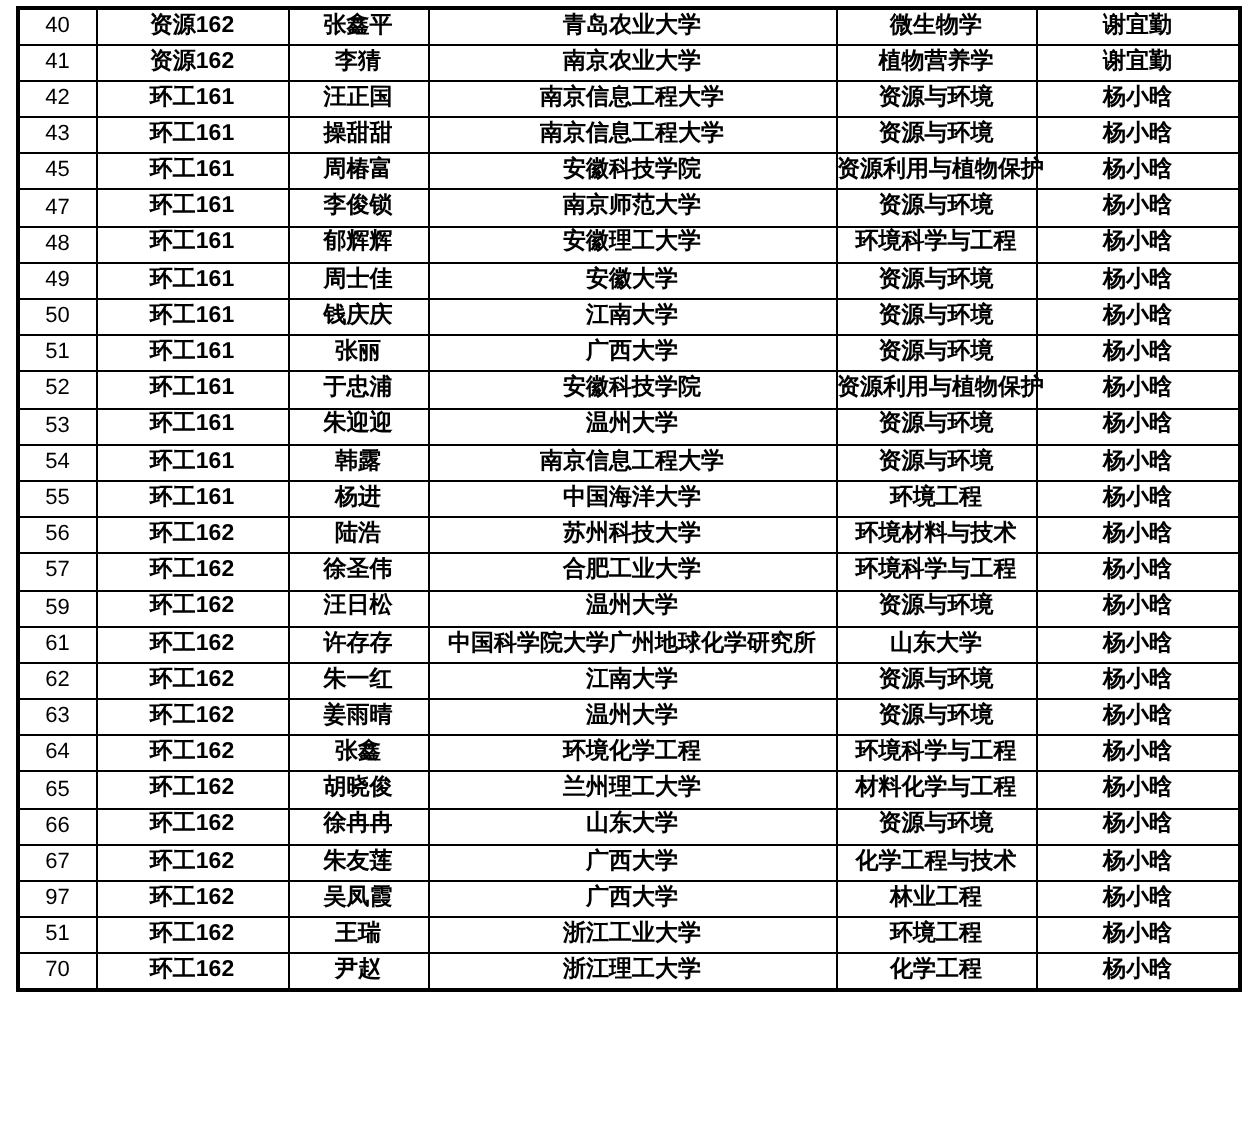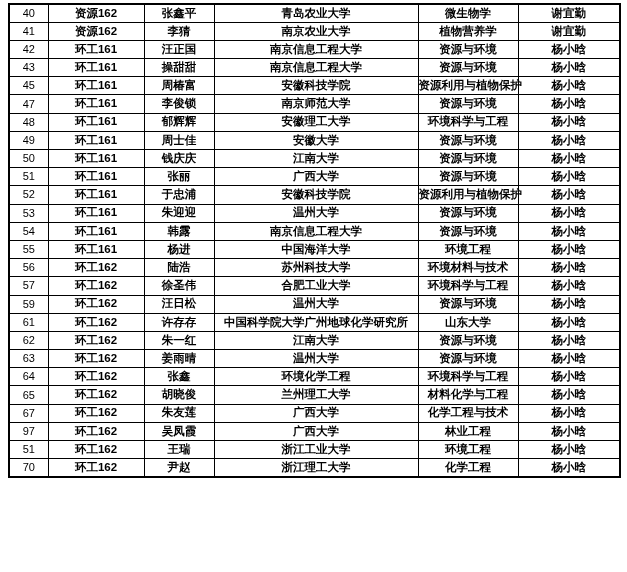--- a/index.html
+++ b/index.html
@@ -232,20 +232,28 @@
         </tr>
         <tr>
           <td class="num">65</td>
           <td>环工162</td>
           <td>胡晓俊</td>
           <td>兰州理工大学</td>
           <td>材料化学与工程</td>
           <td>杨小晗</td>
         </tr>
         <tr>
+          <td class="num">66</td>
+          <td>环工162</td>
+          <td>徐冉冉</td>
+          <td>山东大学</td>
+          <td>资源与环境</td>
+          <td>杨小晗</td>
+        </tr>
+        <tr>
           <td class="num">67</td>
           <td>环工162</td>
           <td>朱友莲</td>
           <td>广西大学</td>
           <td>化学工程与技术</td>
           <td>杨小晗</td>
         </tr>
         <tr>
           <td class="num">97</td>
           <td>环工162</td>

